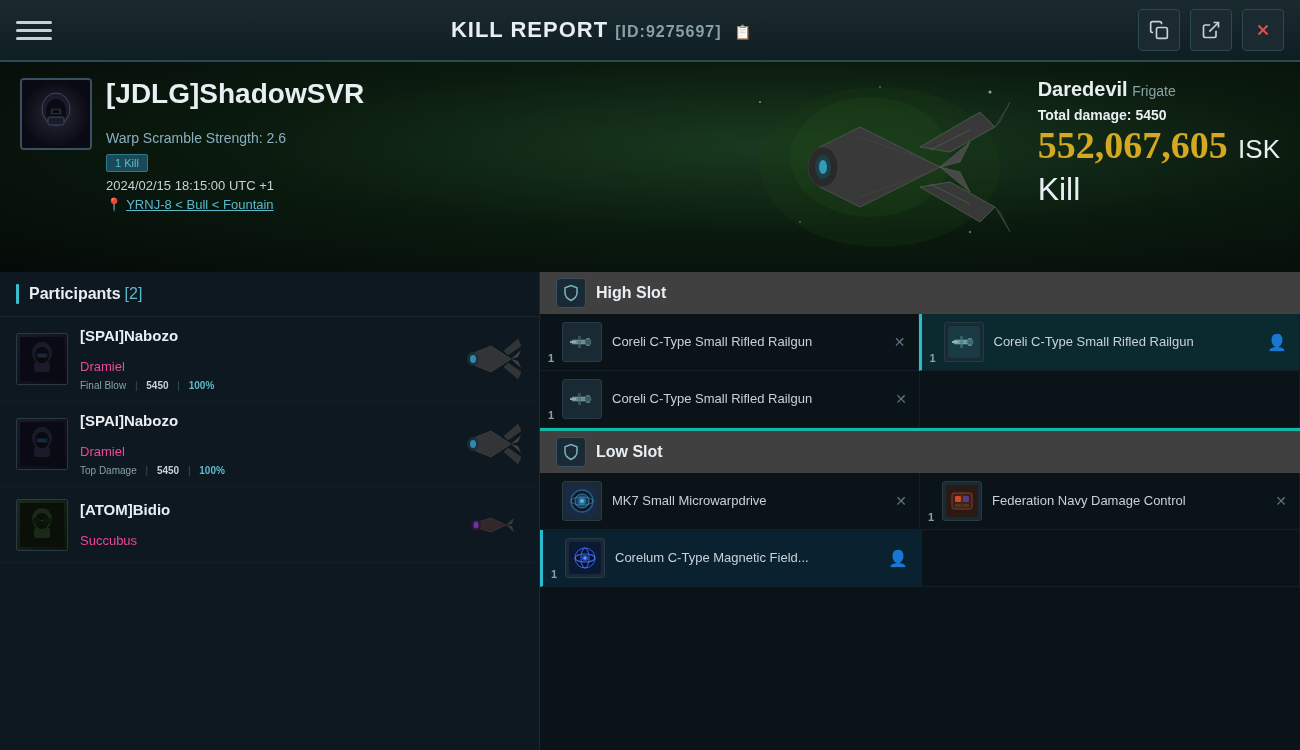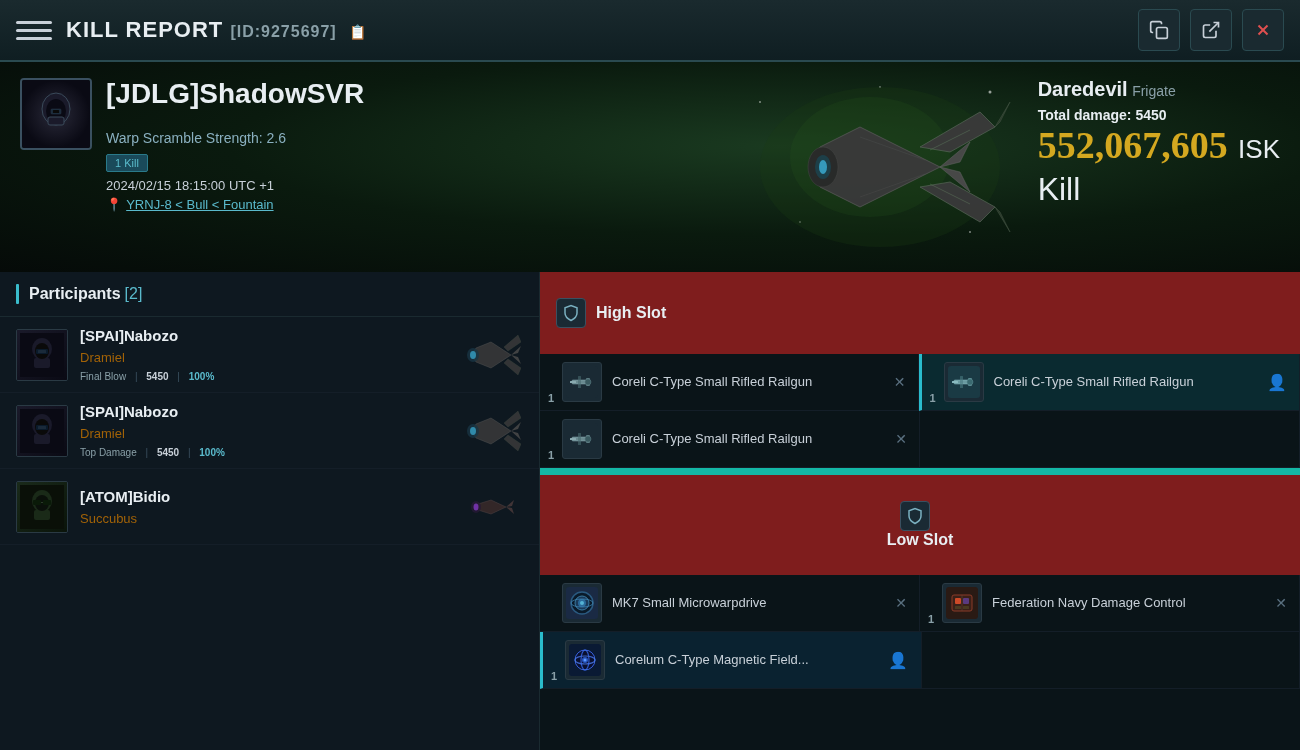--- a/index.html
+++ b/index.html
@@ -36,20 +36,21 @@
       height: 3px;
       background: #c8d0d8;
       border-radius: 2px;
     }
     .header-title {
       font-size: 22px;
       font-weight: bold;
       color: #e8eef2;
       letter-spacing: 1px;
       flex: 1;
+      text-align: center;
     }
     .header-title .id {
       font-size: 16px;
       color: #8aa0a8;
     }
     .header-actions {
       display: flex;
       gap: 10px;
     }
     .header-btn {
@@ -232,22 +233,22 @@
       justify-content: center;
     }
     .participant-info { flex: 1; }
     .participant-name {
       font-size: 15px;
       font-weight: bold;
       color: #e8eef2;
     }
     .participant-ship {
       font-size: 13px;
-      color: #a16207;
-      margin-top: 6px;
+      color: #ec4899;
+      margin-top: 15px;
     }
     .participant-stats {
       font-size: 10px;
       color: #8aa0a8;
       margin-top: 6px;
     }
     .participant-stats .stat-val {
       color: #c8d0d8;
       font-weight: bold;
     }
@@ -269,22 +270,22 @@
     .fittings-panel {
       flex: 1;
       background: #0a1418;
       display: flex;
       flex-direction: column;
       overflow: hidden;
     }
     .slot-section-header {
       display: flex;
       align-items: center;
-      padding: 26px 16px;
-      background: #7f1d1d;
+      padding: 6px 16px;
+      background: #404040;
     }
     .slot-icon {
       width: 30px;
       height: 30px;
       border: 1px solid #3a5060;
       border-radius: 4px;
       background: #1a2a34;
       display: flex;
       align-items: center;
       justify-content: center;
@@ -687,21 +688,21 @@
           </div>
           <div class="fitting-name">Coreli C-Type Small Rifled Railgun</div>
           <span class="fitting-close">✕</span>
         </div>
 
         <div class="fitting-item" style="background:#0a1418;">
         </div>
       </div>
     </div>
 
-    <div class="slot-section-header" style="border-top:7px solid #14b8a6;flex-direction:column;">
+    <div class="slot-section-header" style="border-top:3px solid #14b8a6;">
       <div class="slot-icon">
         <svg width="18" height="18" viewBox="0 0 24 24" fill="none" stroke="#7ab0c0" stroke-width="2">
           <path d="M12 22s8-4 8-10V5l-8-3-8 3v7c0 6 8 10 8 10z"></path>
         </svg>
       </div>
       <span class="slot-name">Low Slot</span>
     </div>
 
     <div class="fitting-rows">
 

